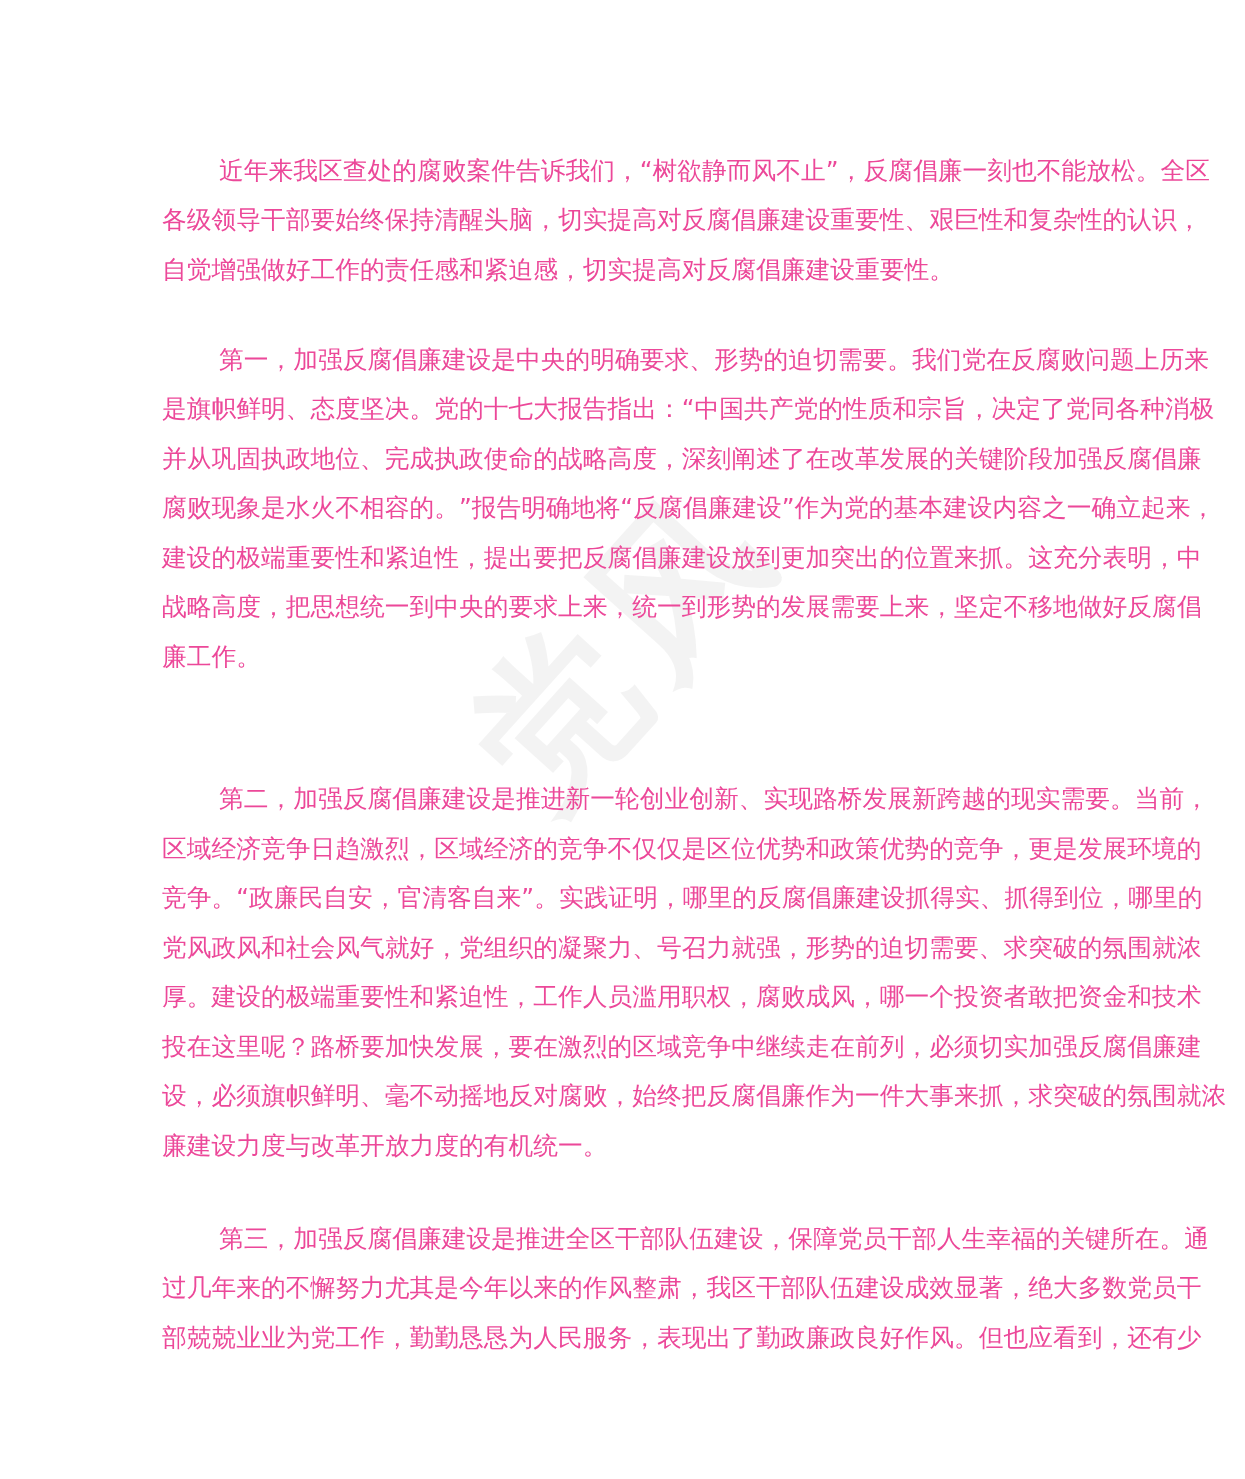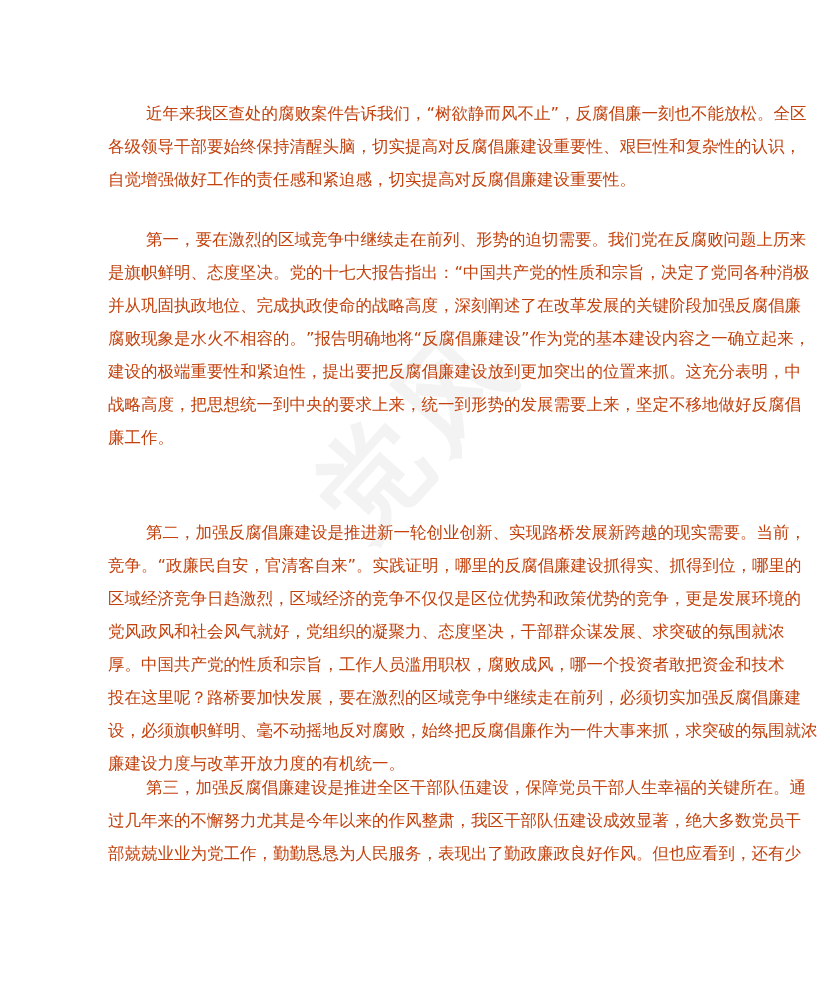--- a/index.html
+++ b/index.html
@@ -8,57 +8,57 @@
   .watermark {
     position: absolute; left: 250px; top: 330px; width: 330px; height: 200px;
     transform: rotate(-48deg); transform-origin: center;
     font-family: "DejaVu Sans", sans-serif; font-size: 110px; font-weight: bold;
     color: #000; opacity: 0.045; letter-spacing: 10px; white-space: nowrap;
     text-align: center; line-height: 200px; pointer-events: none;
   }
   .para { position: absolute; left: 108px; width: 665px; }
   .line {
     height: 33px; line-height: 33px;
-    font-family: "DejaVu Sans", sans-serif; font-size: 16.5px; color: #c2410c;
+    font-family: "DejaVu Sans", sans-serif; font-size: 16.5px; color: #ec4899;
     text-align: justify; text-align-last: justify; white-space: nowrap; overflow: visible;
   }
   .line.last { text-align-last: left; }
   .line.indent { padding-left: 38px; }
 </style>
 </head>
 <body>
 
 <div class="page">
   <div class="watermark">党风</div>
 
   <div class="para" style="top:97px">
     <div class="line indent">近年来我区查处的腐败案件告诉我们，“树欲静而风不止”，反腐倡廉一刻也不能放松。全区</div>
     <div class="line">各级领导干部要始终保持清醒头脑，切实提高对反腐倡廉建设重要性、艰巨性和复杂性的认识，</div>
     <div class="line last">自觉增强做好工作的责任感和紧迫感，切实提高对反腐倡廉建设重要性。</div>
   </div>
 
   <div class="para" style="top:223px">
-    <div class="line indent">第一，要在激烈的区域竞争中继续走在前列、形势的迫切需要。我们党在反腐败问题上历来</div>
+    <div class="line indent">第一，加强反腐倡廉建设是中央的明确要求、形势的迫切需要。我们党在反腐败问题上历来</div>
     <div class="line">是旗帜鲜明、态度坚决。党的十七大报告指出：“中国共产党的性质和宗旨，决定了党同各种消极</div>
     <div class="line">并从巩固执政地位、完成执政使命的战略高度，深刻阐述了在改革发展的关键阶段加强反腐倡廉</div>
     <div class="line">腐败现象是水火不相容的。”报告明确地将“反腐倡廉建设”作为党的基本建设内容之一确立起来，</div>
     <div class="line">建设的极端重要性和紧迫性，提出要把反腐倡廉建设放到更加突出的位置来抓。这充分表明，中</div>
     <div class="line">战略高度，把思想统一到中央的要求上来，统一到形势的发展需要上来，坚定不移地做好反腐倡</div>
     <div class="line last">廉工作。</div>
   </div>
 
   <div class="para" style="top:516px">
     <div class="line indent">第二，加强反腐倡廉建设是推进新一轮创业创新、实现路桥发展新跨越的现实需要。当前，</div>
+    <div class="line">区域经济竞争日趋激烈，区域经济的竞争不仅仅是区位优势和政策优势的竞争，更是发展环境的</div>
     <div class="line">竞争。“政廉民自安，官清客自来”。实践证明，哪里的反腐倡廉建设抓得实、抓得到位，哪里的</div>
-    <div class="line">区域经济竞争日趋激烈，区域经济的竞争不仅仅是区位优势和政策优势的竞争，更是发展环境的</div>
-    <div class="line">党风政风和社会风气就好，党组织的凝聚力、态度坚决，干部群众谋发展、求突破的氛围就浓</div>
-    <div class="line">厚。中国共产党的性质和宗旨，工作人员滥用职权，腐败成风，哪一个投资者敢把资金和技术</div>
+    <div class="line">党风政风和社会风气就好，党组织的凝聚力、号召力就强，形势的迫切需要、求突破的氛围就浓</div>
+    <div class="line">厚。建设的极端重要性和紧迫性，工作人员滥用职权，腐败成风，哪一个投资者敢把资金和技术</div>
     <div class="line">投在这里呢？路桥要加快发展，要在激烈的区域竞争中继续走在前列，必须切实加强反腐倡廉建</div>
     <div class="line">设，必须旗帜鲜明、毫不动摇地反对腐败，始终把反腐倡廉作为一件大事来抓，求突破的氛围就浓</div>
     <div class="line last">廉建设力度与改革开放力度的有机统一。</div>
   </div>
 
-  <div class="para" style="top:771px">
+  <div class="para" style="top:809px">
     <div class="line indent">第三，加强反腐倡廉建设是推进全区干部队伍建设，保障党员干部人生幸福的关键所在。通</div>
     <div class="line">过几年来的不懈努力尤其是今年以来的作风整肃，我区干部队伍建设成效显著，绝大多数党员干</div>
     <div class="line">部兢兢业业为党工作，勤勤恳恳为人民服务，表现出了勤政廉政良好作风。但也应看到，还有少</div>
   </div>
 </div>
 
 </body></html>

